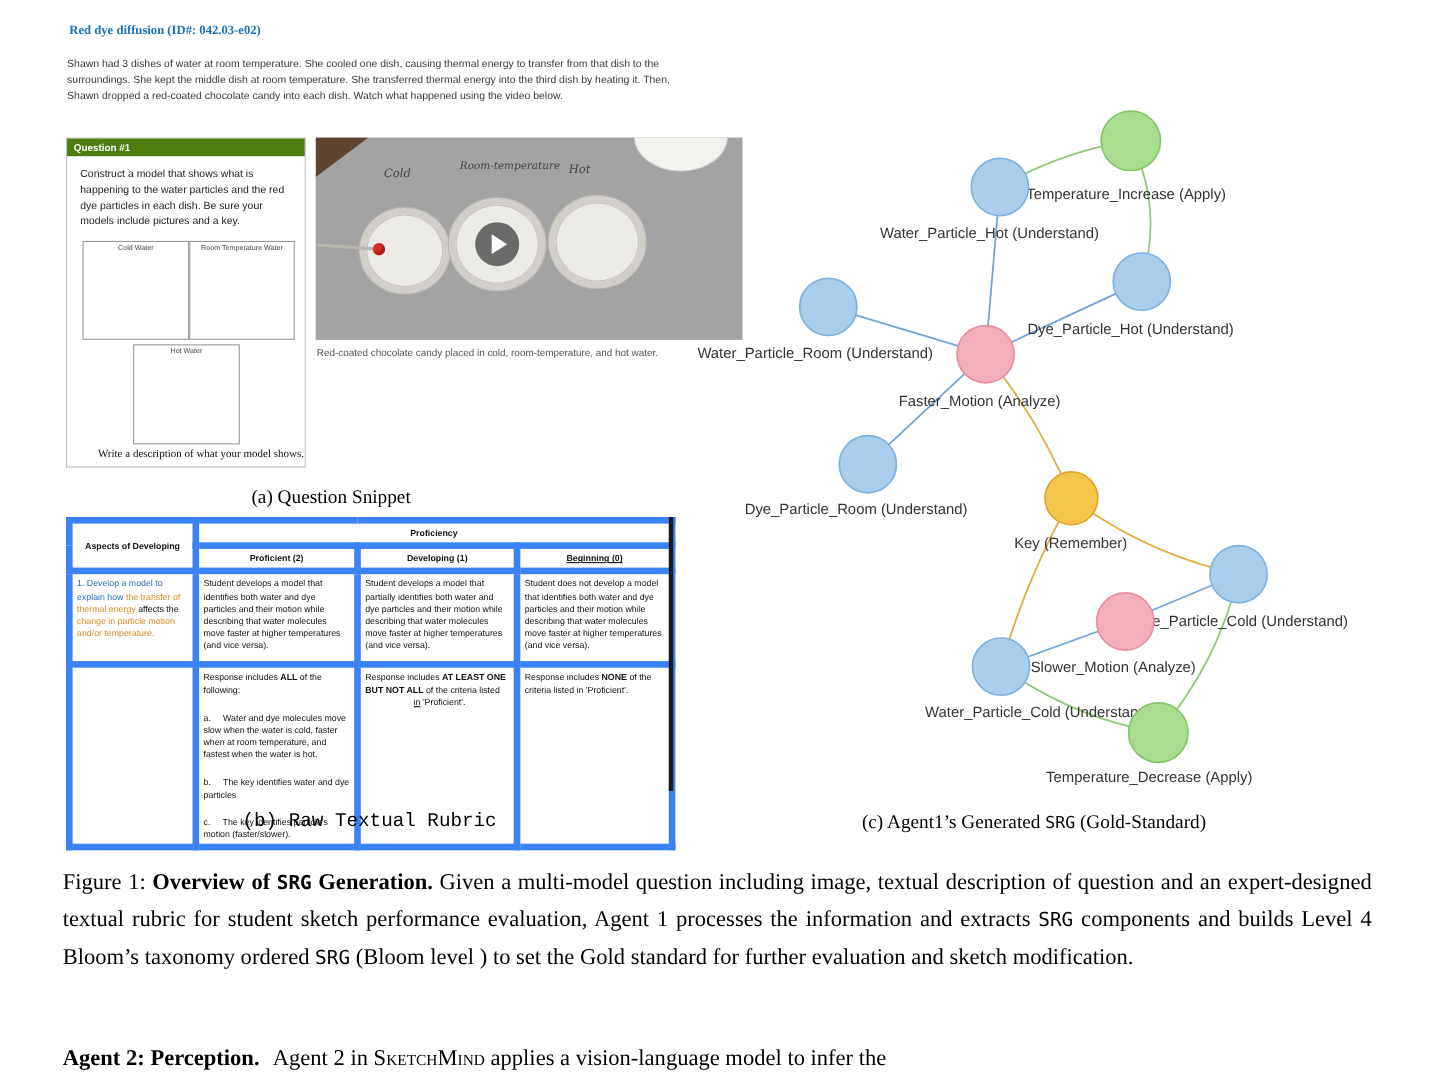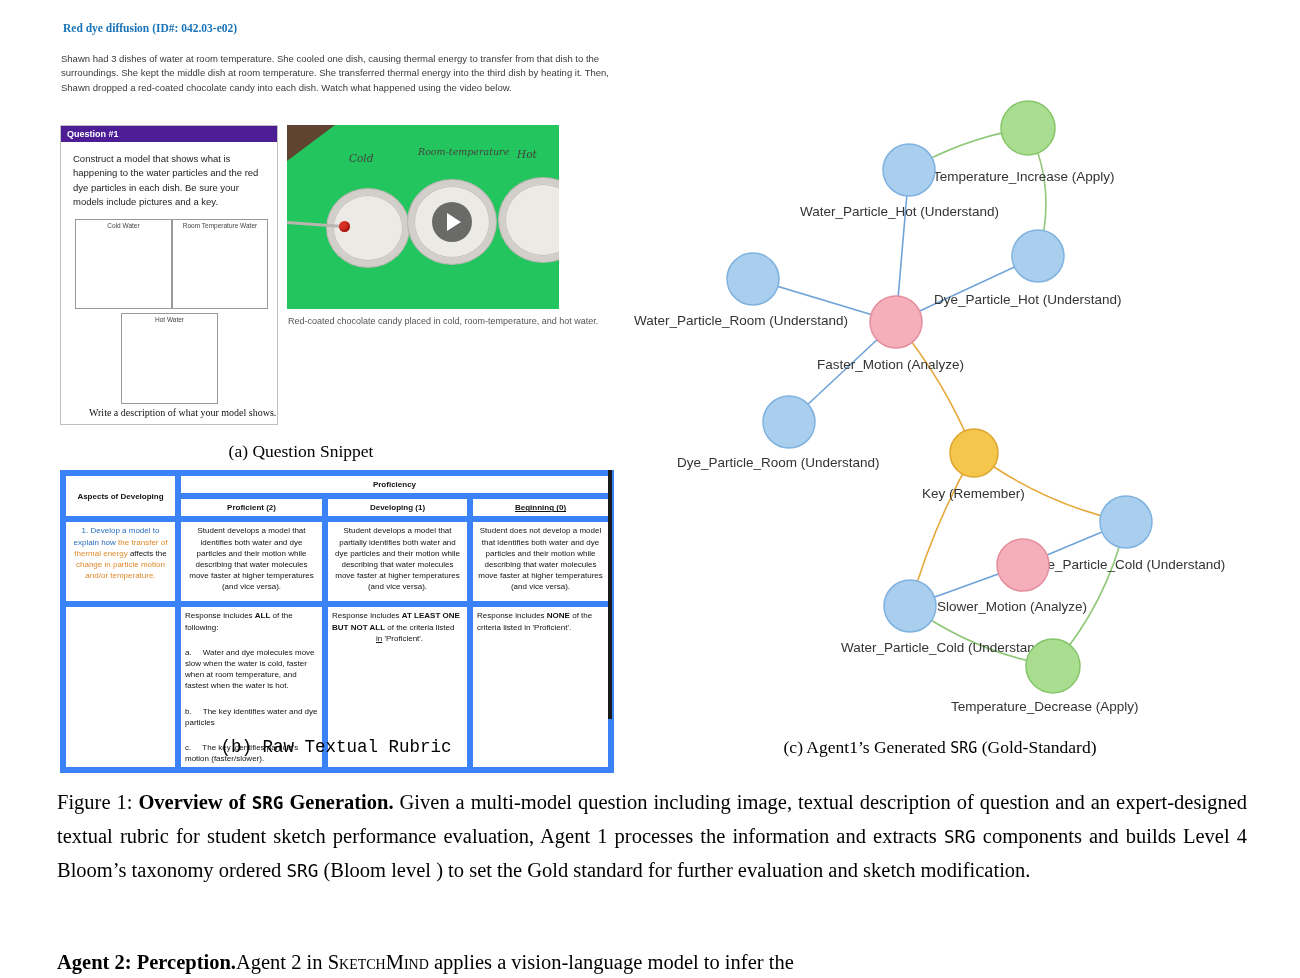--- a/index.html
+++ b/index.html
@@ -8,35 +8,35 @@
   .page { position:relative; width:1300px; height:978px; background:#fff; overflow:hidden; }
 
   
   .qa-title { position:absolute; left:63px; top:22px; font-family:Liberation Serif, serif;
               font-size:11.5px; font-weight:bold; color:#1873b8; }
   .qa-desc  { position:absolute; left:61px; top:52px; width:552px; font-family:"Liberation Sans",sans-serif;
               font-size:9.5px; line-height:1.5; color:#3a3a3a; }
 
   .qbox { position:absolute; left:60px; top:125px; width:218px; height:300px;
           border:1px solid #c0c0c0; background:#fff; }
-  .qbox-header { height:16px; background:#4c1d95; color:#fff; font-family:"Liberation Sans",sans-serif;
+  .qbox-header { height:16px; background:#4d7c0f; color:#fff; font-family:"Liberation Sans",sans-serif;
                  font-size:9px; font-weight:bold; line-height:16px; padding-left:6px; }
   .qbox-text { padding:10px 12px 0 12px; font-family:"Liberation Sans",sans-serif; font-size:9.5px;
                line-height:1.5; color:#222; }
   .sbox { position:absolute; border:1px solid #999; background:#fff; }
   .sbox-cold { left:14px; top:93px; width:97px; height:90px; }
   .sbox-room { left:111px; top:93px; width:96px; height:90px; }
   .sbox-hot  { left:60px; top:187px; width:97px; height:91px; }
   .sbox-label { display:block; text-align:center; font-family:"Liberation Sans",sans-serif;
                 font-size:6.5px; color:#444; padding-top:2px; }
   .write-prompt { position:absolute; left:28px; bottom:6px; font-size:10px; color:#111;
                   font-family:"Liberation Serif",serif; }
 
-  .photo { position:absolute; left:287px; top:125px; width:272px; height:184px;
-           background:#22c55e; overflow:hidden; }
+  .photo { position:absolute; left:287px; top:125px; width:388px; height:184px;
+           background:#a3a3a3; overflow:hidden; }
   .photo-corner { position:absolute; left:0; top:0; width:0; height:0;
                   border-top:36px solid #5f4432; border-right:48px solid transparent; }
   .dish { position:absolute; border-radius:50%; background:#eceae5; border:6px solid #d2cfca;
           box-shadow:0 0 0 1px #b9b6b1, inset 0 0 0 1px #c4c1bc; }
   .dish-cold { left:40px; top:64px; width:82px; height:78px; }
   .dish-room { left:121px; top:55px; width:88px; height:84px; }
   .dish-hot  { left:212px; top:53px; width:88px; height:84px; }
   .dish-top  { position:absolute; left:290px; top:-32px; width:84px; height:62px; border-radius:50%;
                background:#f4f2ee; box-shadow:0 0 0 1px #cfccc7; }
   .dish-label { position:absolute; font-family:"DejaVu Serif",serif; font-style:italic;
@@ -79,21 +79,21 @@
 
   
   .srg { position:absolute; left:628px; top:88px; width:660px; height:650px; }
   .srg text { font-family:"Liberation Sans",sans-serif; font-size:13.5px; fill:#333; }
 
   
   .figcaption { position:absolute; left:57px; top:786px; width:1190px; font-size:20.5px;
                 line-height:33px; text-align:justify; color:#000; }
   .figcaption .b { font-weight:bold; }
   .next-para { position:absolute; left:57px; top:951px; width:1190px; font-size:20.5px; color:#000; }
-  .next-para .lead { font-weight:bold; margin-right:0; }
+  .next-para .lead { font-weight:bold; margin-right:12px; }
   .smallcaps { font-variant:small-caps; }
 </style>
 </head>
 <body>
 
 <div class="page">
 
   <section>
     <h3 class="qa-title">Red dye diffusion (ID#: 042.03-e02)</h3>
     <p class="qa-desc">Shawn had 3 dishes of water at room temperature. She cooled one dish, causing thermal energy to transfer from that dish to the surroundings. She kept the middle dish at room temperature. She transferred thermal energy into the third dish by heating it. Then, Shawn dropped a red-coated chocolate candy into each dish. Watch what happened using the video below.</p>
@@ -143,21 +143,21 @@
     <tbody>
         <tr class="h-row">
       <td class="rh" rowspan="2">Aspects of Developing</td>
       <td class="rh" colspan="3">Proficiency</td>
     </tr>
     <tr class="h-row">
       <td class="rh">Proficient (2)</td>
       <td class="rh">Developing (1)</td>
       <td class="rh u-head">Beginning (0)</td>
     </tr>
-    <tr style="height:85px;text-align:center;">
+    <tr style="height:85px;">
       <td>
         <span class="blue">1. Develop a model to explain how </span><span class="orange">the transfer of thermal energy </span><span>affects the </span><span class="orange">change in particle motion and/or temperature.</span>
       </td>
       <td>Student develops a model that identifies both water and dye particles and their motion while describing that water molecules move faster at higher temperatures (and vice versa).</td>
       <td>Student develops a model that partially identifies both water and dye particles and their motion while describing that water molecules move faster at higher temperatures (and vice versa).</td>
       <td>Student does not develop a model that identifies both water and dye particles and their motion while describing that water molecules move faster at higher temperatures (and vice versa).</td>
     </tr>
     <tr style="height:118px;">
       <td></td>
       <td>

